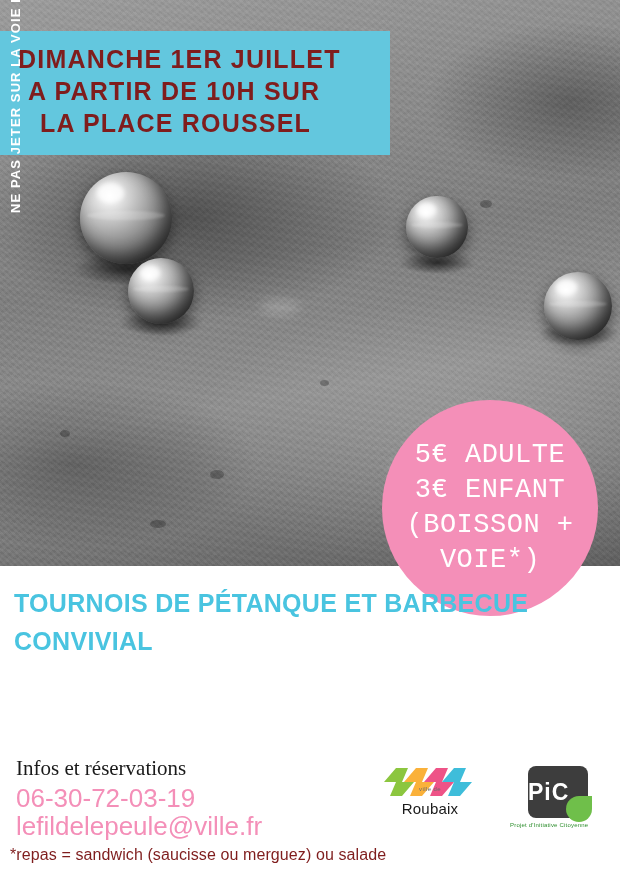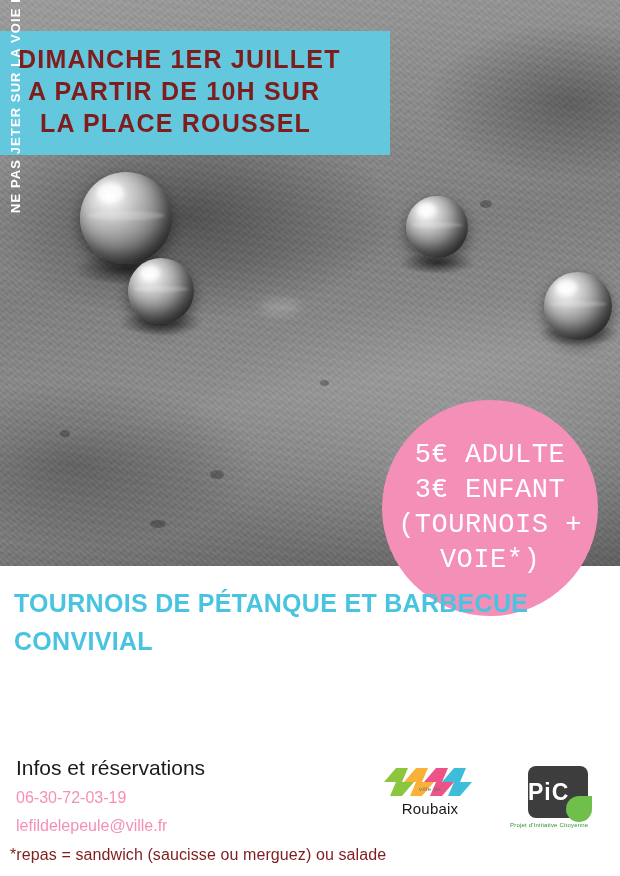--- a/index.html
+++ b/index.html
@@ -180,23 +180,24 @@
     position: absolute;
     left: 16px;
     top: 754px;
     width: 360px;
   }
   .info-title {
     font-size: 21px;
     color: #1a1a1a;
     line-height: 28px;
     margin-bottom: 2px;
+    font-family: Liberation Serif, serif;
   }
   .info-contact {
-    font-size: 16px;
+    font-size: 26px;
     color: #f48fb8;
     line-height: 28px;
   }
 
   
   .logos {
     position: absolute;
     left: 382px;
     top: 766px;
     width: 224px;
@@ -315,21 +316,21 @@
     <div class="banner-line l1">DIMANCHE 1ER JUILLET</div>
     <div class="banner-line l2">A PARTIR DE 10H SUR</div>
     <div class="banner-line l3">LA PLACE ROUSSEL</div>
   </div>
 
   <div class="vertical-note">NE PAS JETER SUR LA VOIE PUBLIQUE</div>
 
   <div class="price-circle">
     <div class="price-line">5€ ADULTE</div>
     <div class="price-line">3€ ENFANT</div>
-    <div class="price-line">(TOURNOIS +</div>
+    <div class="price-line">(BOISSON +</div>
     <div class="price-line">VOIE*)</div>
   </div>
 
   <div class="headline">
     <div class="headline-line">TOURNOIS DE PÉTANQUE ET BARBECUE</div>
     <div class="headline-line">CONVIVIAL</div>
   </div>
 
   <div class="info">
     <div class="info-title">Infos et réservations</div>

